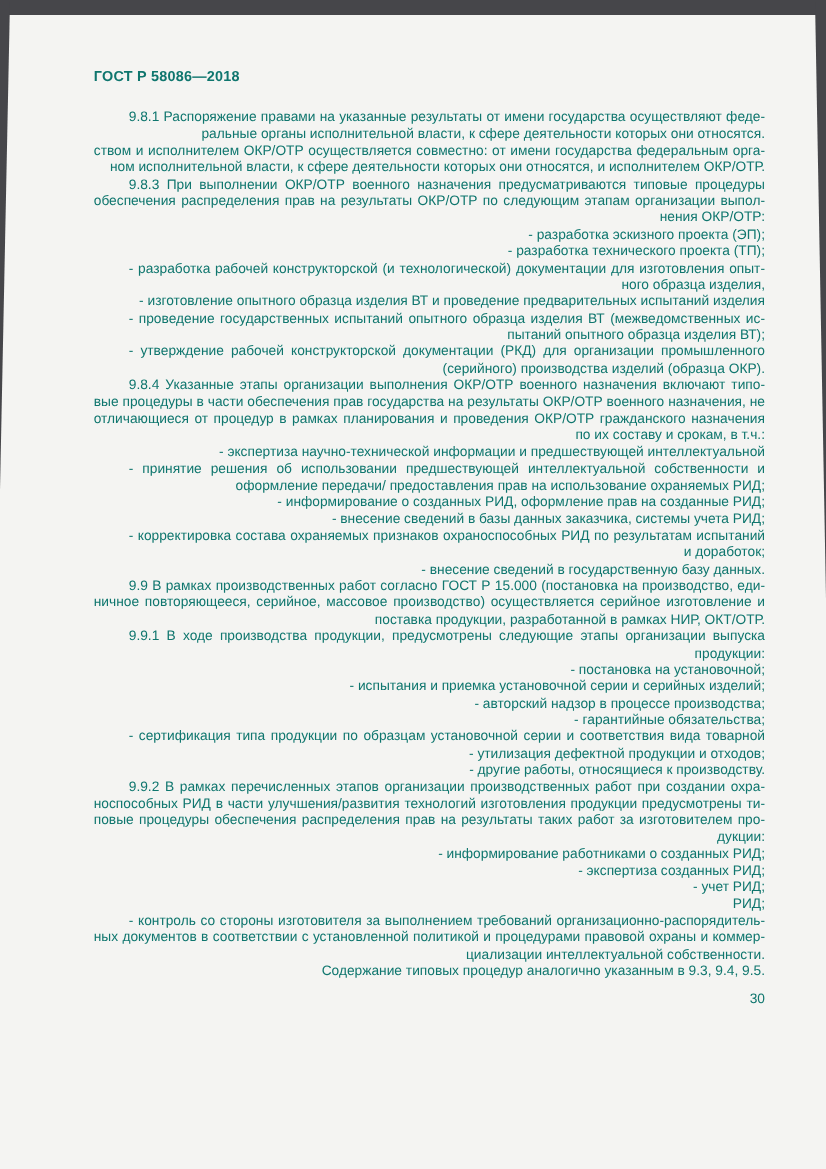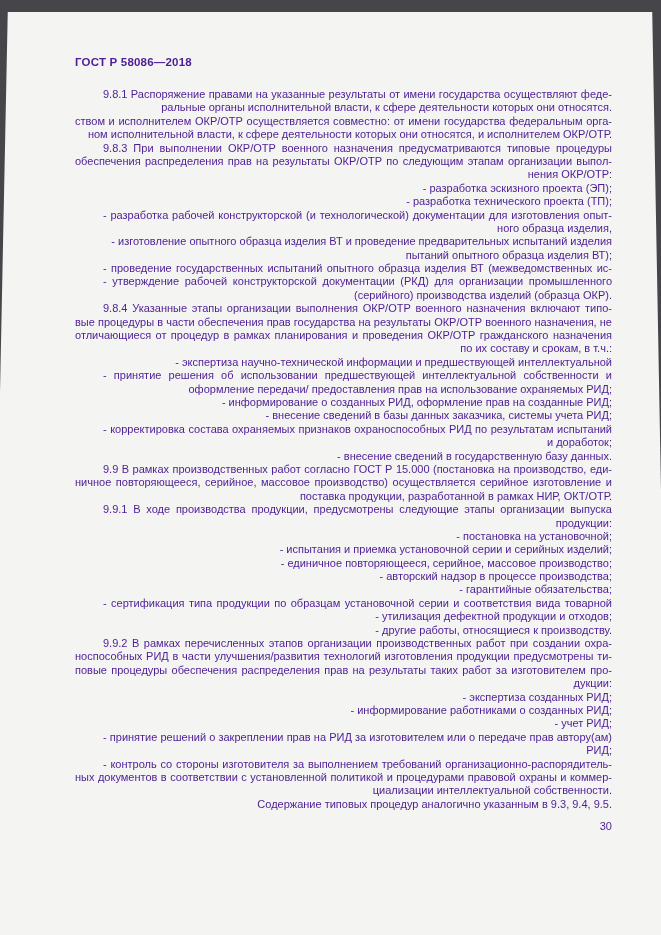--- a/index.html
+++ b/index.html
@@ -13,21 +13,21 @@
   }
   .edge { position: absolute; background: #46464a; }
   .edge-top   { left: 0; top: 0; width: 661px; height: 12px; }
   .edge-left  { left: 0; top: 0; width: 8px;  height: 392px; clip-path: polygon(0 0, 100% 0, 0 100%); }
   .edge-right { right: 0; top: 0; width: 9px; height: 490px; clip-path: polygon(0 0, 100% 0, 100% 100%); }
   .content {
     position: absolute;
     left: 75px;
     top: 55px;
     width: 537px;
-    color: #4c1d95;
+    color: #0f766e;
   }
   .doc-header {
     font-weight: bold;
     font-size: 11.5px;
     line-height: 14px;
     letter-spacing: 0.2px;
   }
   .lines { margin-top: 19px; }
   .line {
     font-size: 11px;
@@ -61,22 +61,22 @@
         <div class="line j">ством и исполнителем ОКР/ОТР осуществляется совместно: от имени государства федеральным орга-</div>
         <div class="line">ном исполнительной власти, к сфере деятельности которых они относятся, и исполнителем ОКР/ОТР.</div>
         <div class="line i j">9.8.3 При выполнении ОКР/ОТР военного назначения предусматриваются типовые процедуры</div>
         <div class="line j">обеспечения распределения прав на результаты ОКР/ОТР по следующим этапам организации выпол-</div>
         <div class="line">нения ОКР/ОТР:</div>
         <div class="line i">- разработка эскизного проекта (ЭП);</div>
         <div class="line i">- разработка технического проекта (ТП);</div>
         <div class="line i j">- разработка рабочей конструкторской (и технологической) документации для изготовления опыт-</div>
         <div class="line">ного образца изделия,</div>
         <div class="line i">- изготовление опытного образца изделия ВТ и проведение предварительных испытаний изделия ВТ;</div>
+        <div class="line i j">- проведение государственных испытаний опытного образца изделия ВТ (межведомственных ис-</div>
         <div class="line">пытаний опытного образца изделия ВТ);</div>
-        <div class="line i j">- проведение государственных испытаний опытного образца изделия ВТ (межведомственных ис-</div>
         <div class="line i j">- утверждение рабочей конструкторской документации (РКД) для организации промышленного</div>
         <div class="line">(серийного) производства изделий (образца ОКР).</div>
         <div class="line i j">9.8.4 Указанные этапы организации выполнения ОКР/ОТР военного назначения включают типо-</div>
         <div class="line j">вые процедуры в части обеспечения прав государства на результаты ОКР/ОТР военного назначения, не</div>
         <div class="line j">отличающиеся от процедур в рамках планирования и проведения ОКР/ОТР гражданского назначения</div>
         <div class="line">по их составу и срокам, в т.ч.:</div>
         <div class="line i">- экспертиза научно-технической информации и предшествующей интеллектуальной собственности;</div>
         <div class="line i j">- принятие решения об использовании предшествующей интеллектуальной собственности и</div>
         <div class="line">оформление передачи/ предоставления прав на использование охраняемых РИД;</div>
         <div class="line i">- информирование о созданных РИД, оформление прав на созданные РИД;</div>
@@ -84,34 +84,32 @@
         <div class="line i j">- корректировка состава охраняемых признаков охраноспособных РИД по результатам испытаний</div>
         <div class="line">и доработок;</div>
         <div class="line i">- внесение сведений в государственную базу данных.</div>
         <div class="line i j">9.9 В рамках производственных работ согласно ГОСТ Р 15.000 (постановка на производство, еди-</div>
         <div class="line j">ничное повторяющееся, серийное, массовое производство) осуществляется серийное изготовление и</div>
         <div class="line">поставка продукции, разработанной в рамках НИР, ОКТ/ОТР.</div>
         <div class="line i j">9.9.1 В ходе производства продукции, предусмотрены следующие этапы организации выпуска</div>
         <div class="line">продукции:</div>
         <div class="line i">- постановка на установочной;</div>
         <div class="line i">- испытания и приемка установочной серии и серийных изделий;</div>
-        <div class="line i">- единичное повторяющееся, серийное, массовое производство;</div>
         <div class="line i">- авторский надзор в процессе производства;</div>
         <div class="line i">- гарантийные обязательства;</div>
         <div class="line i j">- сертификация типа продукции по образцам установочной серии и соответствия вида товарной</div>
         <div class="line i">- утилизация дефектной продукции и отходов;</div>
         <div class="line i">- другие работы, относящиеся к производству.</div>
         <div class="line i j">9.9.2 В рамках перечисленных этапов организации производственных работ при создании охра-</div>
         <div class="line j">носпособных РИД в части улучшения/развития технологий изготовления продукции предусмотрены ти-</div>
         <div class="line j">повые процедуры обеспечения распределения прав на результаты таких работ за изготовителем про-</div>
         <div class="line">дукции:</div>
+        <div class="line i">- информирование работниками о созданных РИД;</div>
         <div class="line i">- экспертиза созданных РИД;</div>
-        <div class="line i">- информирование работниками о созданных РИД;</div>
         <div class="line i">- учет РИД;</div>
-        <div class="line i j">- принятие решений о закреплении прав на РИД за изготовителем или о передаче прав автору(ам)</div>
         <div class="line">РИД;</div>
         <div class="line i j">- контроль со стороны изготовителя за выполнением требований организационно-распорядитель-</div>
         <div class="line j">ных документов в соответствии с установленной политикой и процедурами правовой охраны и коммер-</div>
         <div class="line">циализации интеллектуальной собственности.</div>
         <div class="line i">Содержание типовых процедур аналогично указанным в 9.3, 9.4, 9.5.</div>
       </div>
     <div class="page-number">30</div>
   </div>
 </div>
 

